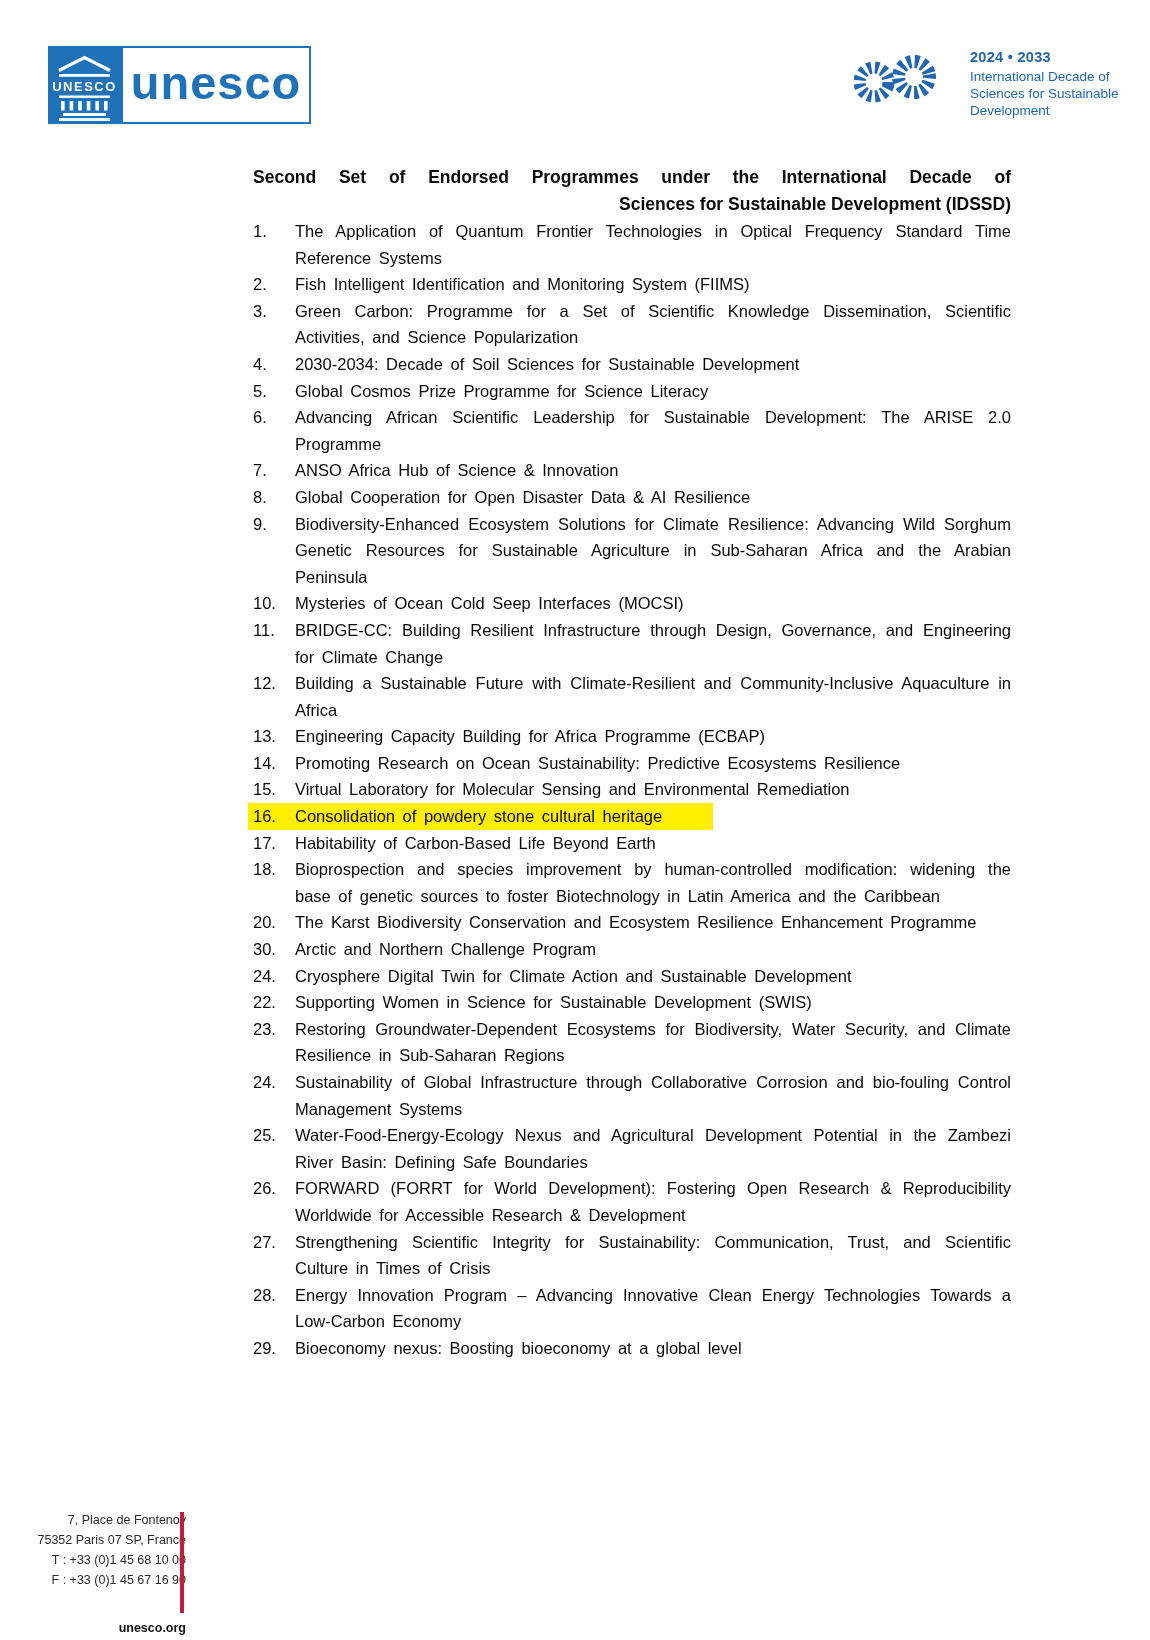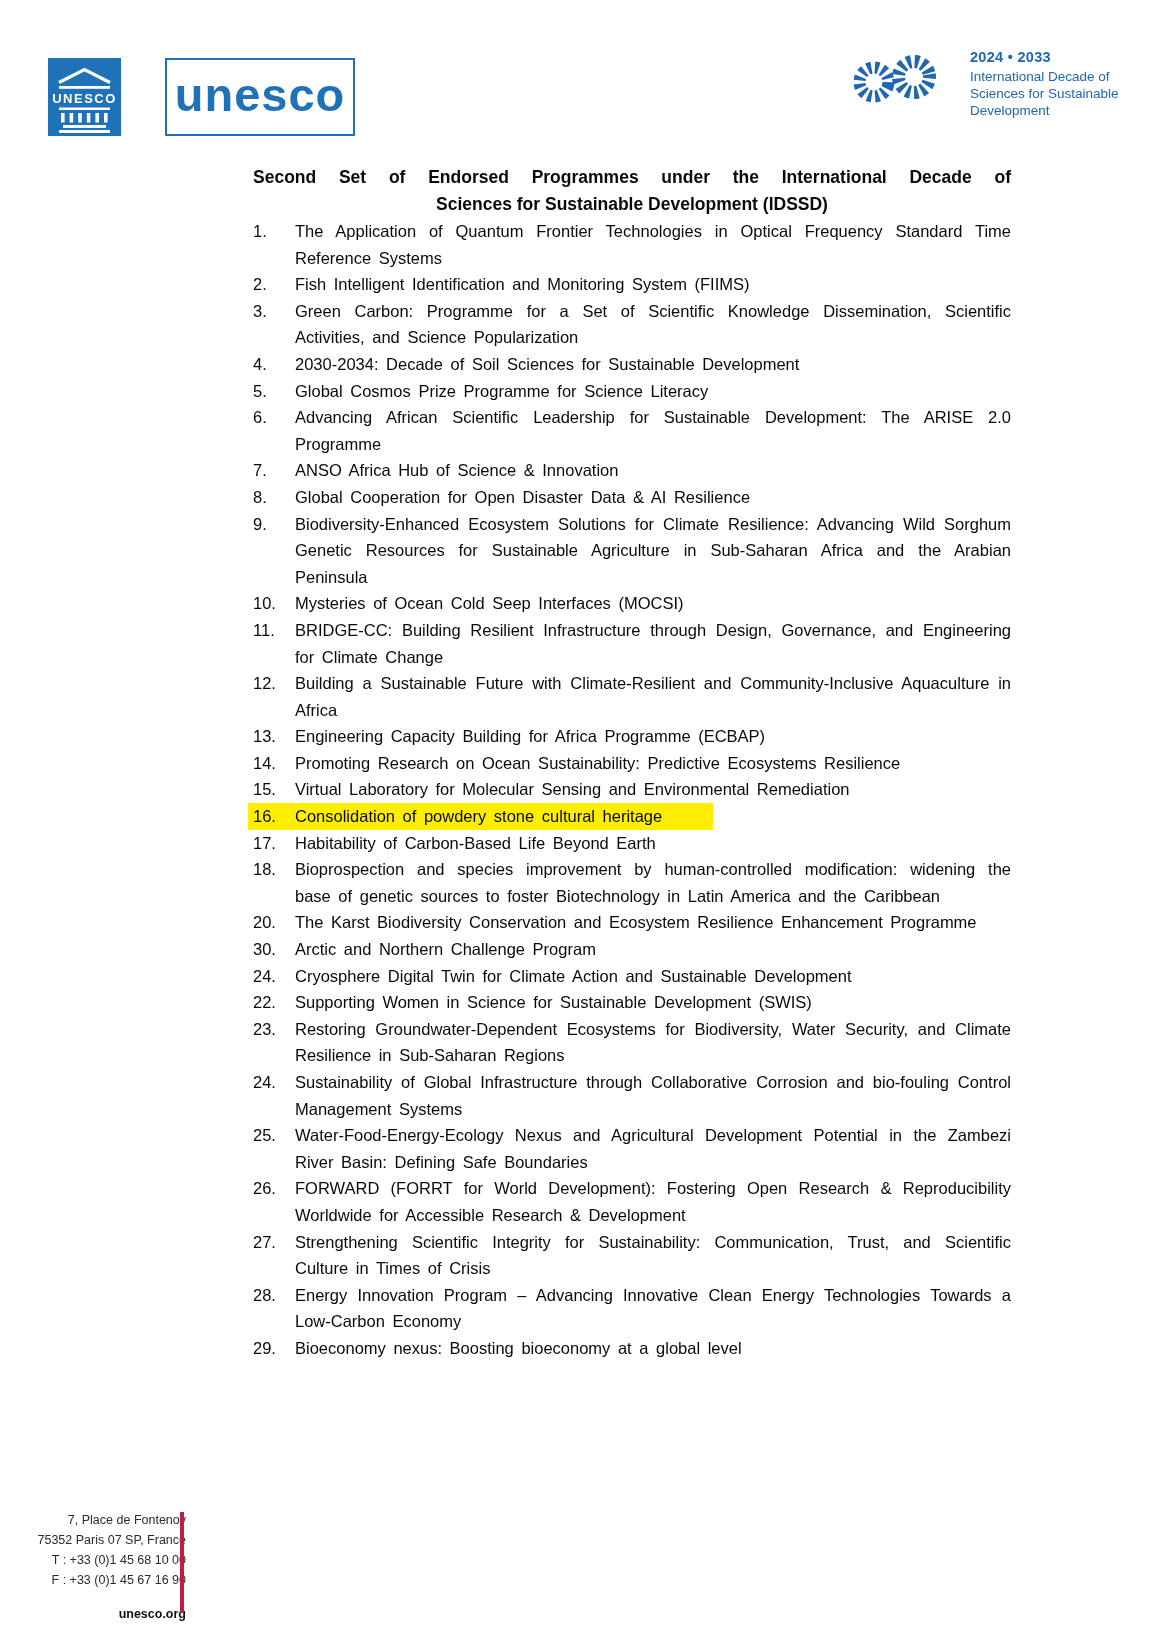--- a/index.html
+++ b/index.html
@@ -8,53 +8,53 @@
     --highlight-yellow:#ffee00;
     --footer-red:#bf1e3e;
     --text-black:#0a0a0a;
   }
   *{margin:0;padding:0;box-sizing:border-box;}
   html,body{background:#fff;}
   body{font-family:"Liberation Sans", sans-serif;color:var(--text-black);}
   .page{position:relative;width:1150px;height:1640px;background:#fff;overflow:hidden;}
 
   
-  .unesco-logo{position:absolute;left:48px;top:58px;display:flex;height:59px;gap:44px;}
+  .unesco-logo{position:absolute;left:48px;top:46px;display:flex;height:59px;}
   .unesco-emblem{width:73px;height:78px;display:block;}
   .unesco-wordmark-box{width:190px;height:78px;border:2px solid var(--unesco-blue);
     background:#fff;display:flex;align-items:center;justify-content:center;}
   .unesco-wordmark{color:var(--unesco-blue);font-size:47px;font-weight:700;
     letter-spacing:1px;line-height:1;padding-bottom:6px;}
 
   
   .idssd-logo{position:absolute;left:843px;top:44px;display:flex;align-items:flex-start;gap:21px;}
   .idssd-symbol{display:block;margin-top:2px;}
   .idssd-text{padding-top:5px;color:var(--idssd-blue);}
   .idssd-years{font-size:14.5px;font-weight:700;margin-bottom:3px;letter-spacing:.3px;}
   .idssd-line{font-size:13.5px;line-height:17px;}
 
   
   .doc{position:absolute;left:253px;top:164px;width:758px;}
   .doc-title{font-size:17.5px;font-weight:700;line-height:27px;margin-bottom:0;}
   .doc-title .t-line1{text-align:justify;text-align-last:justify;word-spacing:2px;}
-  .doc-title .t-line2{text-align:center;}
+  .doc-title .t-line2{text-align:right;}
 
   .prog-list{list-style:none;}
   .prog-item{display:grid;grid-template-columns:42px 1fr;font-size:16.5px;
     line-height:26.6px;position:relative;z-index:0;}
   .prog-item .num{text-align:left;}
   .prog-item .txt{text-align:justify;text-align-last:left;word-spacing:3px;}
   .prog-item.highlight::before{content:"";position:absolute;left:-5px;top:0;
     width:465px;height:27px;background:var(--highlight-yellow);z-index:-1;}
 
   
   .footer{position:absolute;left:0;top:1506px;}
   .footer-text{position:absolute;left:12px;top:4px;width:174px;text-align:right;
     font-size:12.5px;line-height:20px;color:#2b2b2b;}
-  .footer-site{margin-top:14px;font-weight:700;color:#111;}
+  .footer-site{margin-top:28px;font-weight:700;color:#111;}
   .footer-bar{position:absolute;left:180px;top:6px;width:4px;height:101px;
     background:var(--footer-red);}
 </style>
 </head>
 <body>
 
 <div class="page">
 
   <div class="unesco-logo">
     <svg class="unesco-emblem" width="73" height="78" viewBox="0 0 73 78" xmlns="http://www.w3.org/2000/svg">

